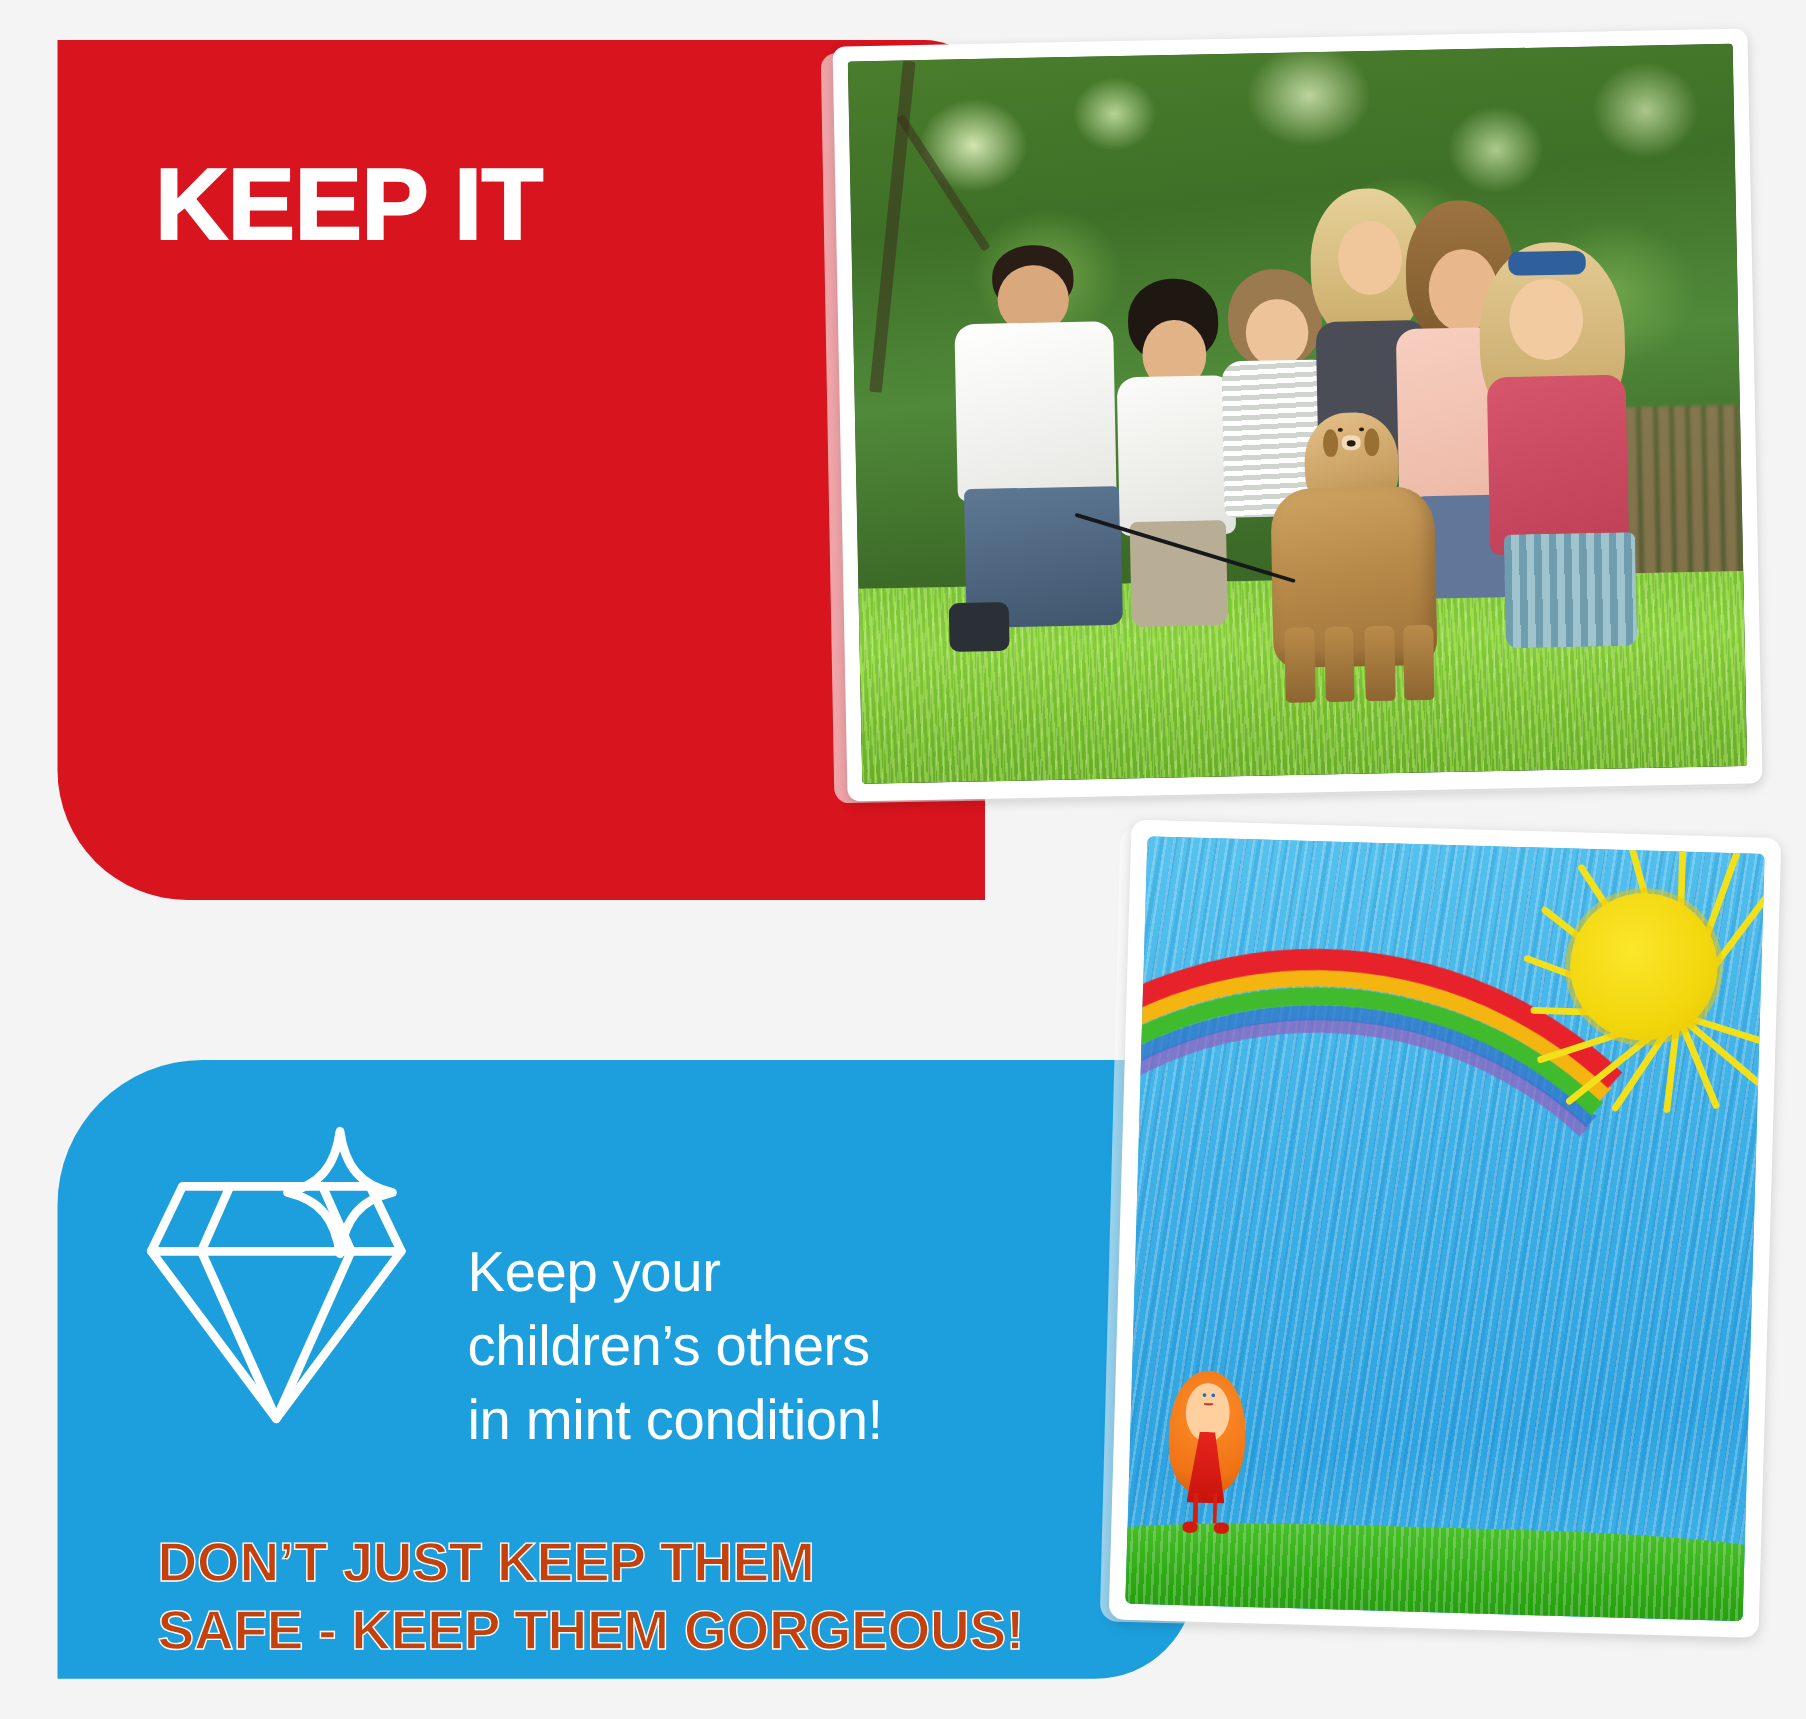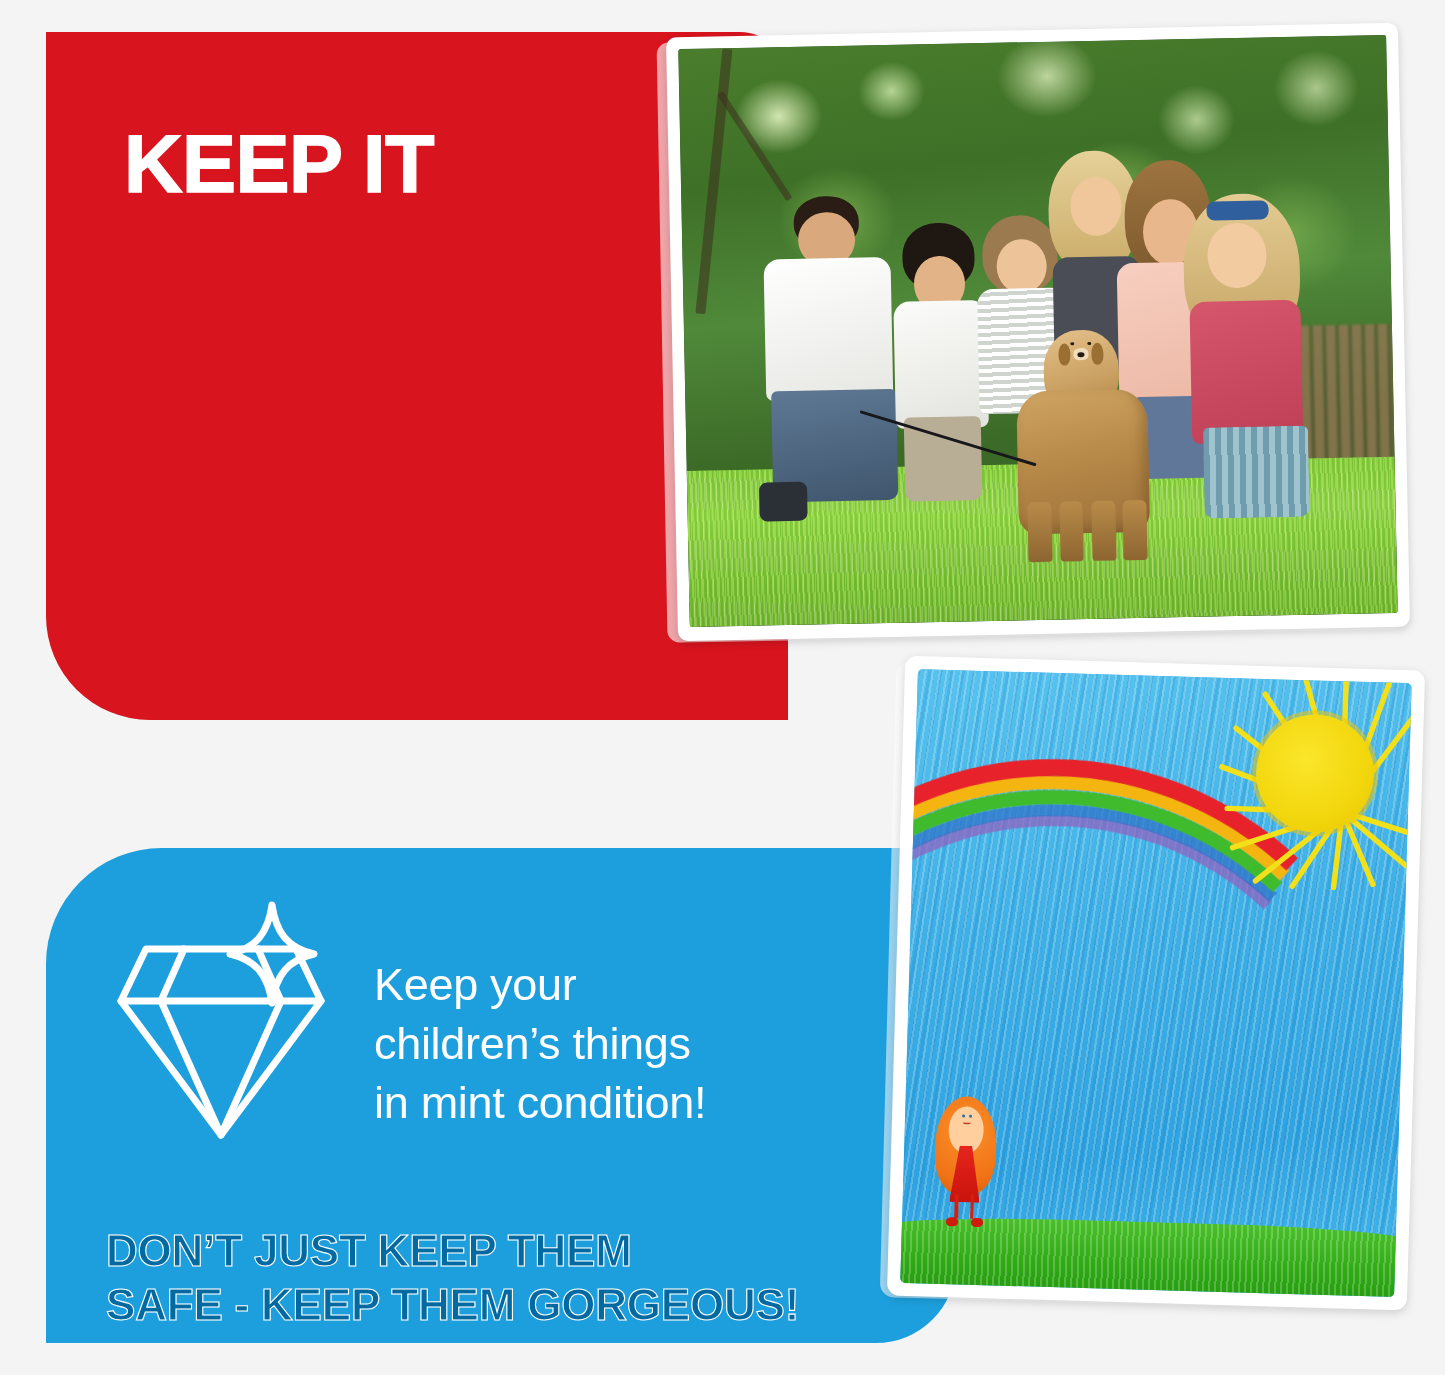--- a/index.html
+++ b/index.html
@@ -77,36 +77,36 @@
     top: 893px;
     width: 230px;
     height: 250px;
     z-index: 4;
   }
   .gem-icon svg { display: block; width: 100%; height: 100%; }
 
   .blue-body {
     position: absolute;
     left: 374px;
-    top: 955px;
+    top: 988px;
     width: 500px;
     color: #ffffff;
     font-size: 45px;
     line-height: 59px;
     font-weight: 350;
     letter-spacing: -0.3px;
     z-index: 4;
   }
 
   .blue-caption {
     position: absolute;
-    left: 106px;
+    left: 126px;
     top: 1224px;
     width: 800px;
-    color: #0369a1;
+    color: #c2410c;
     font-family: "Liberation Sans Narrow", "Liberation Sans", sans-serif;
     font-weight: bold;
     font-size: 44px;
     line-height: 54px;
     letter-spacing: -0.2px;
     text-transform: uppercase;
     -webkit-text-stroke: 1.1px #ffffff;
     z-index: 4;
   }
 
@@ -412,21 +412,21 @@
       <path d="M15 108 L115 242 L215 108"></path>
 
       <path d="M78 56 L55 108"></path>
       <path d="M152 56 L175 108"></path>
       <path d="M55 108 L115 242 L175 108"></path>
     </svg>
   </div>
 
   <div class="blue-body">
     <div>Keep your</div>
-    <div>children’s things</div>
+    <div>children’s others</div>
     <div>in mint condition!</div>
   </div>
 
   <div class="blue-caption">
     <div>DON’T JUST KEEP THEM</div>
     <div>SAFE - KEEP THEM GORGEOUS!</div>
   </div>
 
   <div class="photo-shadowcard"></div>
 

